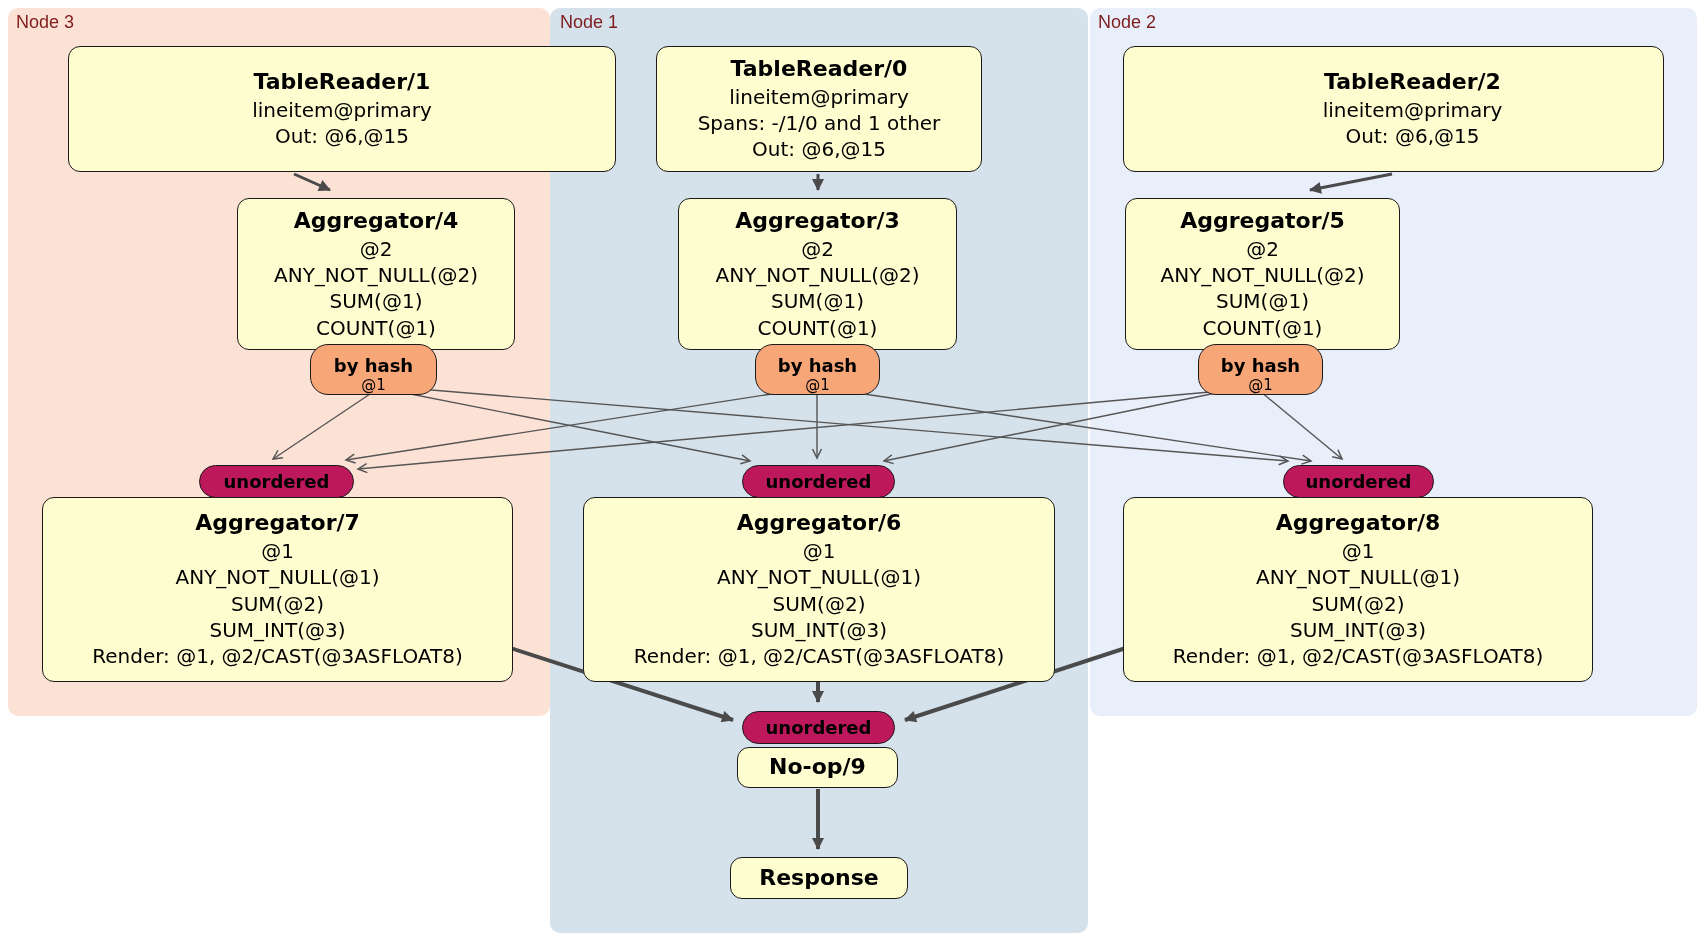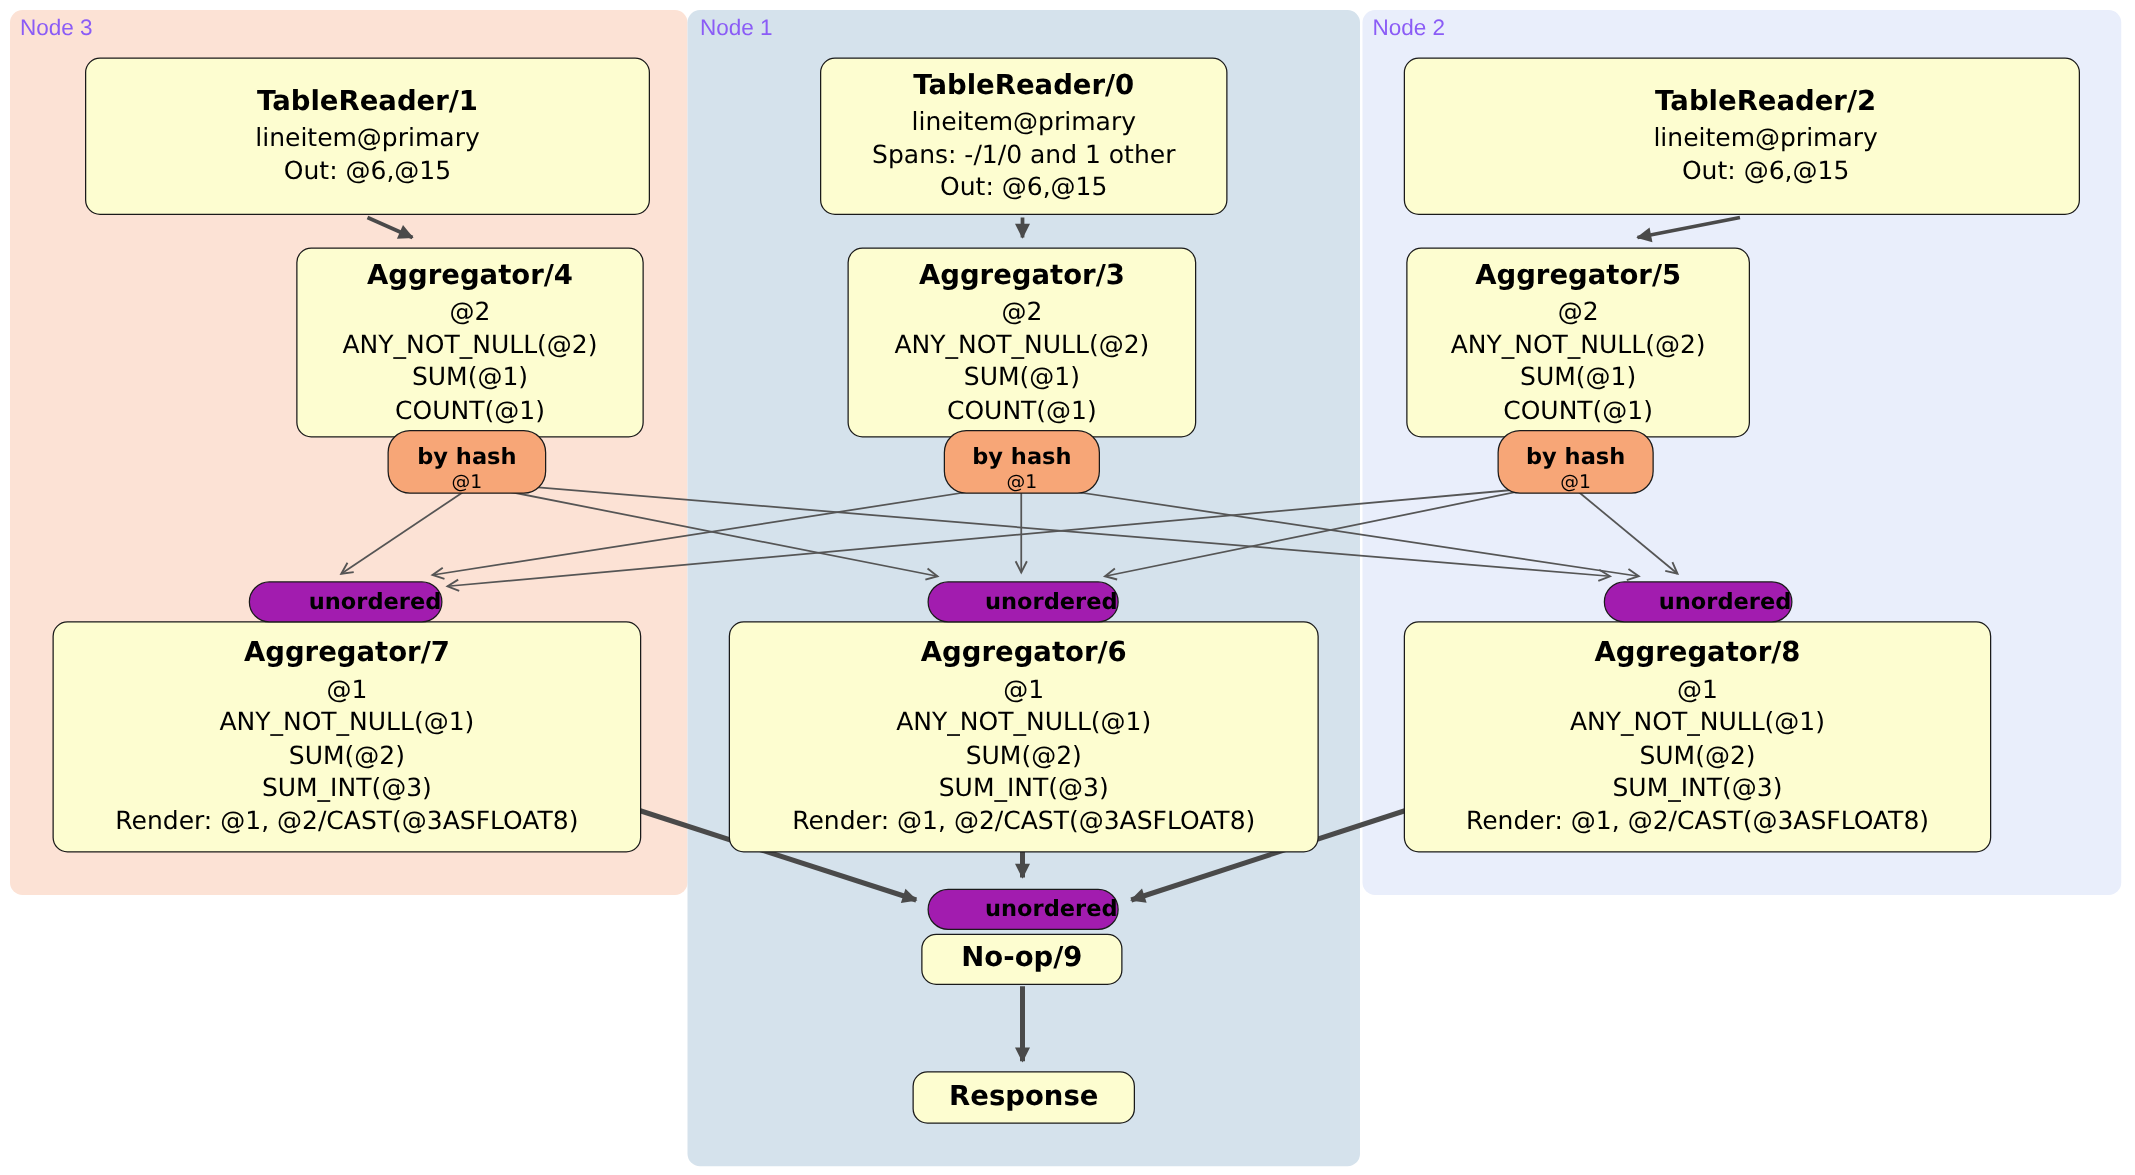--- a/index.html
+++ b/index.html
@@ -3,37 +3,37 @@
 <meta charset="utf-8">
 <style>
   html,body{margin:0;padding:0;background:#fff;}
   #canvas{position:relative;width:1708px;height:940px;background:#fff;overflow:hidden;
           font-family:"DejaVu Sans",sans-serif;color:#000;}
   .region{position:absolute;border-radius:10px;z-index:0;}
   #region-node3{left:8px;top:8px;width:542px;height:708px;background:#fce2d5;}
   #region-node1{left:550px;top:8px;width:538px;height:925px;background:#d5e2ec;}
   #region-node2{left:1090px;top:8px;width:607px;height:708px;background:#e9eefb;}
   .region-label{position:absolute;z-index:2;font-family:"Liberation Sans",sans-serif;
-                font-size:18px;color:#8b5cf6;}
+                font-size:18px;color:#7f1d1d;}
   #edges{position:absolute;left:0;top:0;z-index:1;}
   .edge-thin{stroke:#555;stroke-width:1.4;fill:none;}
   .edge-mid{stroke:#4a4a4a;stroke-width:3;fill:none;}
   .edge-thick{stroke:#4a4a4a;stroke-width:4;fill:none;}
   .proc{position:absolute;z-index:2;background:#fdfdd0;border:1.5px solid #1a1a1a;
         border-radius:12px;display:flex;flex-direction:column;justify-content:center;
         align-items:center;text-align:center;box-sizing:border-box;padding:2px 6px;}
   .ptitle{font-size:22px;font-weight:bold;line-height:1.3;white-space:nowrap;}
   .pline{font-size:20px;line-height:1.32;white-space:nowrap;}
   .router{position:absolute;z-index:3;background:#f7a677;border:1.5px solid #1a1a1a;
           border-radius:18px;display:flex;flex-direction:column;justify-content:flex-end;
           align-items:center;box-sizing:border-box;}
   .rlabel{font-size:18px;font-weight:bold;line-height:1.15;}
   .rdetail{font-size:15px;line-height:1.15;}
-  .sync{position:absolute;z-index:3;background:#a21caf;border:1.5px solid #1a1a1a;
-        border-radius:17px;display:flex;justify-content:flex-end;align-items:center;
+  .sync{position:absolute;z-index:3;background:#be185d;border:1.5px solid #1a1a1a;
+        border-radius:17px;display:flex;justify-content:center;align-items:center;
         font-size:18px;font-weight:bold;box-sizing:border-box;}
 </style>
 </head>
 <body>
 
 <div id="canvas">
 
   <div class="region" id="region-node3"></div>
   <div class="region" id="region-node1"></div>
   <div class="region" id="region-node2"></div>
@@ -62,21 +62,21 @@
       <line x1="824" y1="388" x2="1311" y2="461" class="edge-thin" marker-end="url(#athin)"></line>
       <line x1="1254" y1="388" x2="358" y2="469" class="edge-thin" marker-end="url(#athin)"></line>
       <line x1="1250" y1="386" x2="884" y2="461" class="edge-thin" marker-end="url(#athin)"></line>
       <line x1="1261" y1="392" x2="1342" y2="459" class="edge-thin" marker-end="url(#athin)"></line>
       <line x1="498" y1="644" x2="733" y2="720" class="edge-thick" marker-end="url(#athick)"></line>
       <line x1="818" y1="680" x2="818" y2="702" class="edge-thick" marker-end="url(#athick)"></line>
       <line x1="1138" y1="644" x2="905" y2="720" class="edge-thick" marker-end="url(#athick)"></line>
       <line x1="818" y1="789" x2="818" y2="849" class="edge-thick" marker-end="url(#athick)"></line>
     </svg>
 
-  <div class="proc" style="left:68px;top:46px;width:452px;height:126px;">
+  <div class="proc" style="left:68px;top:46px;width:548px;height:126px;">
     <div class="ptitle">TableReader/1</div>
     <div class="pline">lineitem@primary</div>
     <div class="pline">Out: @6,@15</div>
   </div>
   <div class="proc" style="left:656px;top:46px;width:326px;height:126px;">
     <div class="ptitle">TableReader/0</div>
     <div class="pline">lineitem@primary</div>
     <div class="pline">Spans: -/1/0 and 1 other</div>
     <div class="pline">Out: @6,@15</div>
   </div>

